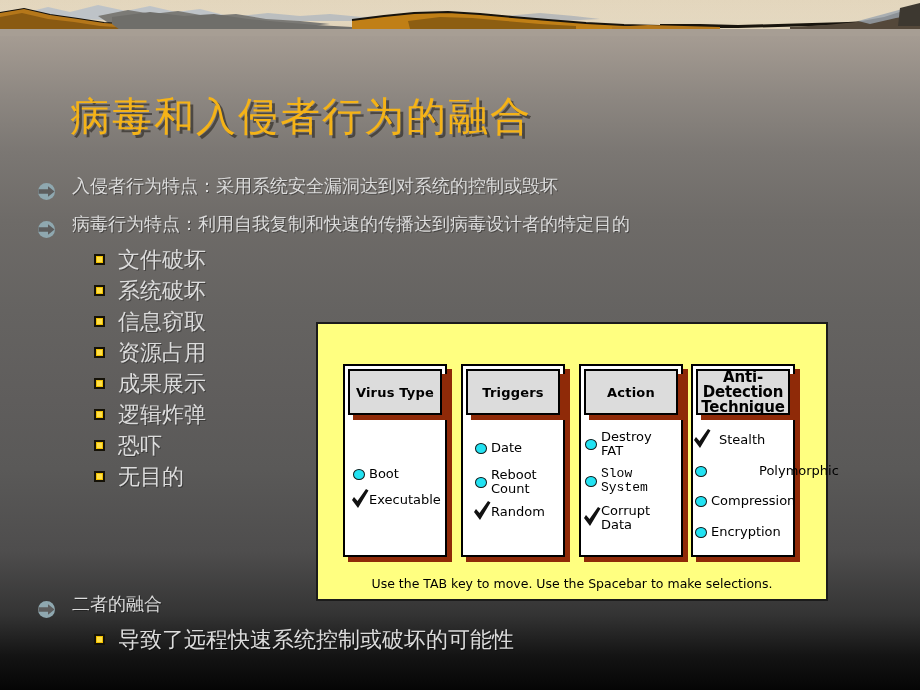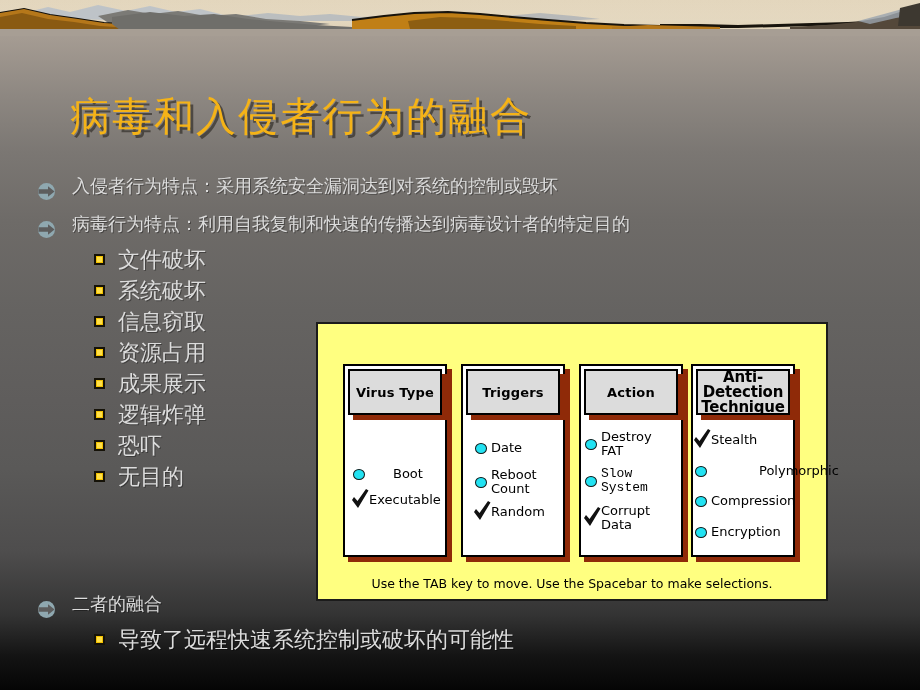--- a/index.html
+++ b/index.html
@@ -340,21 +340,21 @@
   <div class="pic">
     <div class="cols">
 
       <div class="col" style="left:25px;">
         <div class="shadow"></div>
         <div class="card"></div>
         <div class="hdr-shadow"></div>
         <div class="hdr">Virus
 Type</div>
         <div class="items">
-          <div class="item" style="left:6px; top:46px;gap:24px;">
+          <div class="item" style="left:6px; top:46px;">
             <span class="mark">
                 <span class="dot"></span>
               </span>
             <span class="lbl">Boot</span>
           </div>
           <div class="item" style="left:6px; top:72px;">
             <span class="mark">
               <svg class="check" viewBox="0 0 20 22">
                   <path d="M2,12 L4,9 L7.5,13 L16,1 L18.5,2.5 L8,20 Z" fill="#111"></path>
                 </svg>
@@ -426,21 +426,21 @@
         </div>
       </div>
 
       <div class="col" style="left:373px;">
         <div class="shadow"></div>
         <div class="card"></div>
         <div class="hdr-shadow"></div>
         <div class="hdr small">Anti-Detection
 Technique</div>
         <div class="items">
-          <div class="item" style="left:0px; top:12px;">
+          <div class="item" style="left:0px; top:12px;gap:8px;">
             <span class="mark">
               <svg class="check" viewBox="0 0 20 22">
                   <path d="M2,12 L4,9 L7.5,13 L16,1 L18.5,2.5 L8,20 Z" fill="#111"></path>
                 </svg>
             </span>
             <span class="lbl">Stealth</span>
           </div>
           <div class="item" style="left:0px; top:43px;gap:48px;">
             <span class="mark">
                 <span class="dot"></span>

